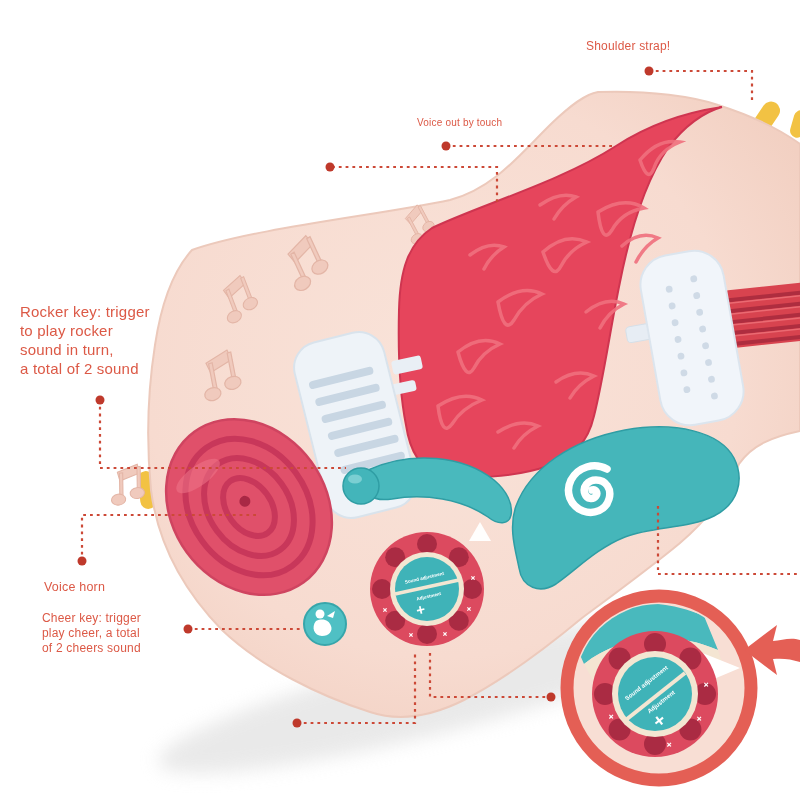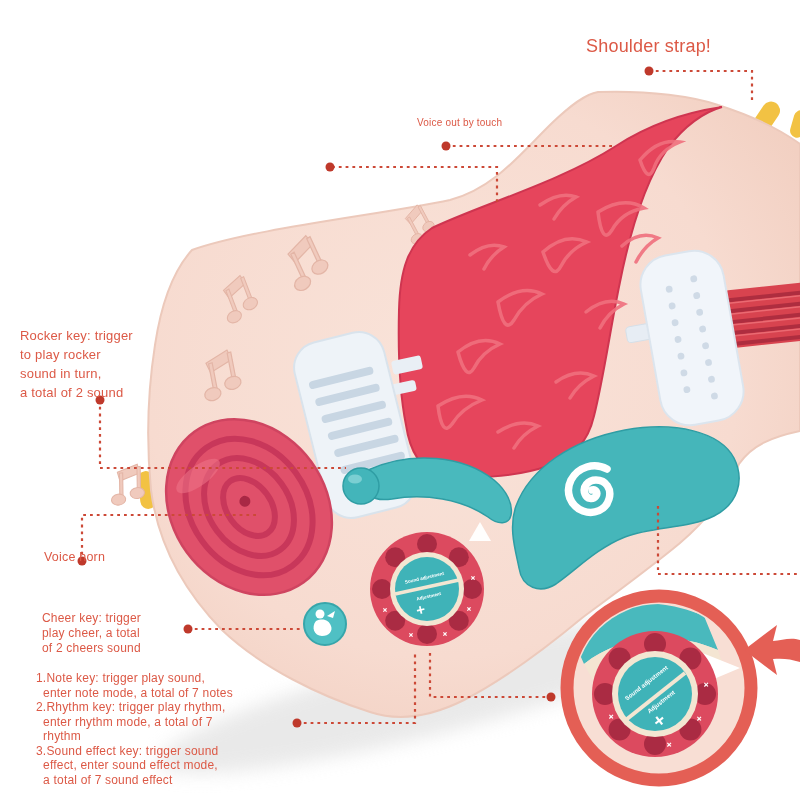--- a/index.html
+++ b/index.html
@@ -3,21 +3,21 @@
 <meta charset="utf-8">
 <style>
   html,body{margin:0;padding:0;}
   body{
     width:800px;height:800px;position:relative;background:#ffffff;
     font-family:"Liberation Sans", sans-serif;overflow:hidden;
   }
   #stage{position:absolute;left:0;top:0;width:800px;height:800px;}
   .label{
     position:absolute;color:#dc5946;white-space:pre;line-height:19px;
-    font-size:18px;letter-spacing:0.2px;
+    font-size:12px;letter-spacing:0.2px;
   }
   .label.small{font-size:12px;line-height:15px;}
   .label.list{font-size:12px;line-height:14.5px;}
   svg{position:absolute;left:0;top:0;}
 </style>
 </head>
 <body>
 
 <div id="stage">
 
@@ -302,33 +302,25 @@
   </g>
 
   <path d="M 744,650 L 777,625 L 773,641 C 782,640 791,637 800,640 L 800,662 C 791,659 782,658 773,659 L 777,675 Z" fill="#e45f55"></path>
 </svg>
 
   <div class="label" style="left:586px;top:37px;">Shoulder strap!</div>
 
   <div class="label small" style="left:417px;top:115px;font-size:10px;">Voice out by touch</div>
 
 
-  <div class="label" style="left:20px;top:326px;font-size:13px;">Rocker key: trigger
+  <div class="label" style="left:20px;top:302px;font-size:15px;">Rocker key: trigger
 to play rocker
 sound in turn,
 a total of 2 sound</div>
 
-  <div class="label small" style="left:44px;top:550px;font-size:12.5px;">Voice horn</div>
+  <div class="label small" style="left:44px;top:580px;font-size:12.5px;">Voice horn</div>
 
   <div class="label small" style="left:42px;top:611px;">Cheer key: trigger
 play cheer, a total
 of 2 cheers sound</div>
 
-  <div class="label list" style="left:36px;top:671px;">1.Note key: trigger play sound,
-  enter note mode, a total of 7 notes
-2.Rhythm key: trigger play rhythm,
-  enter rhythm mode, a total of 7
-  rhythm
-3.Sound effect key: trigger sound
-  effect, enter sound effect mode,
-  a total of 7 sound effect</div>
 
 </div>
 
 </body></html>

